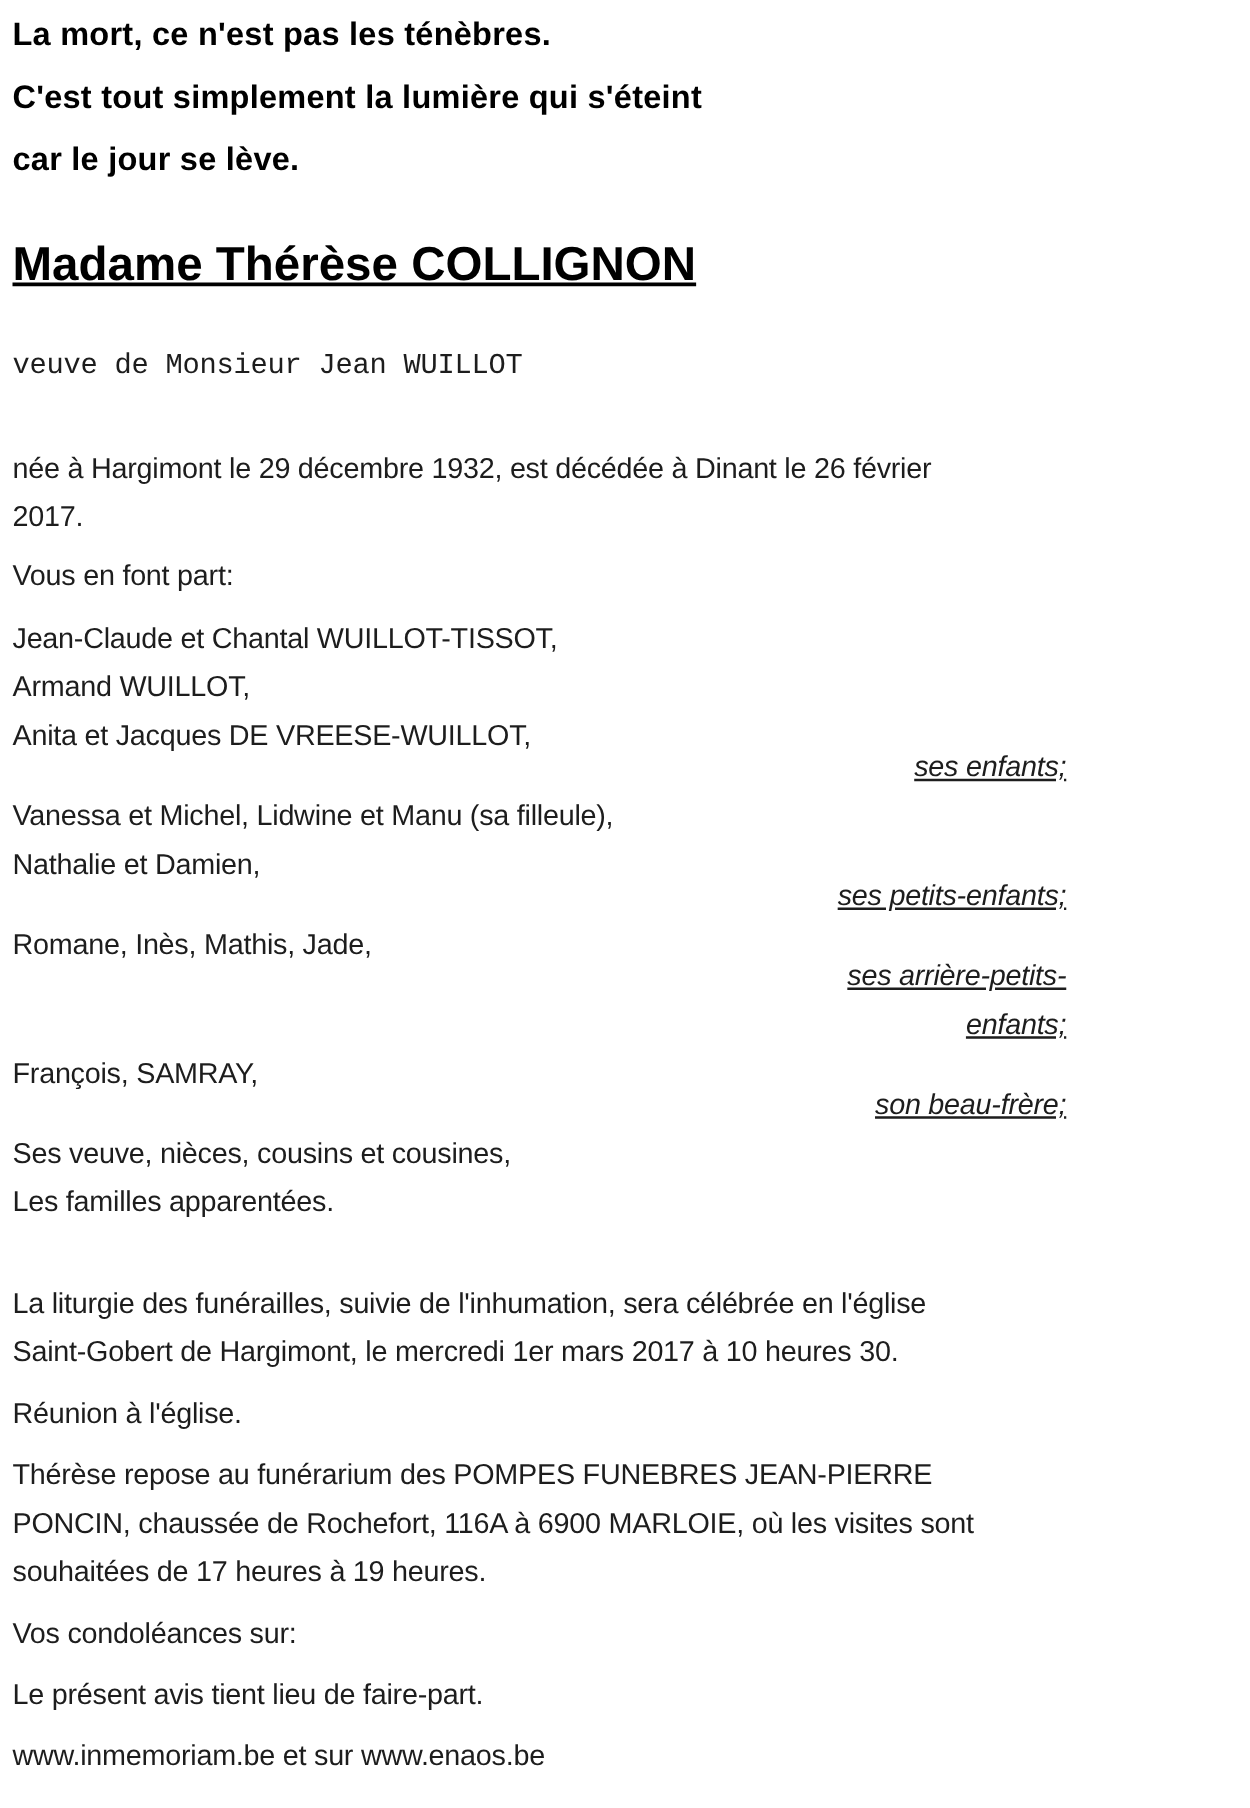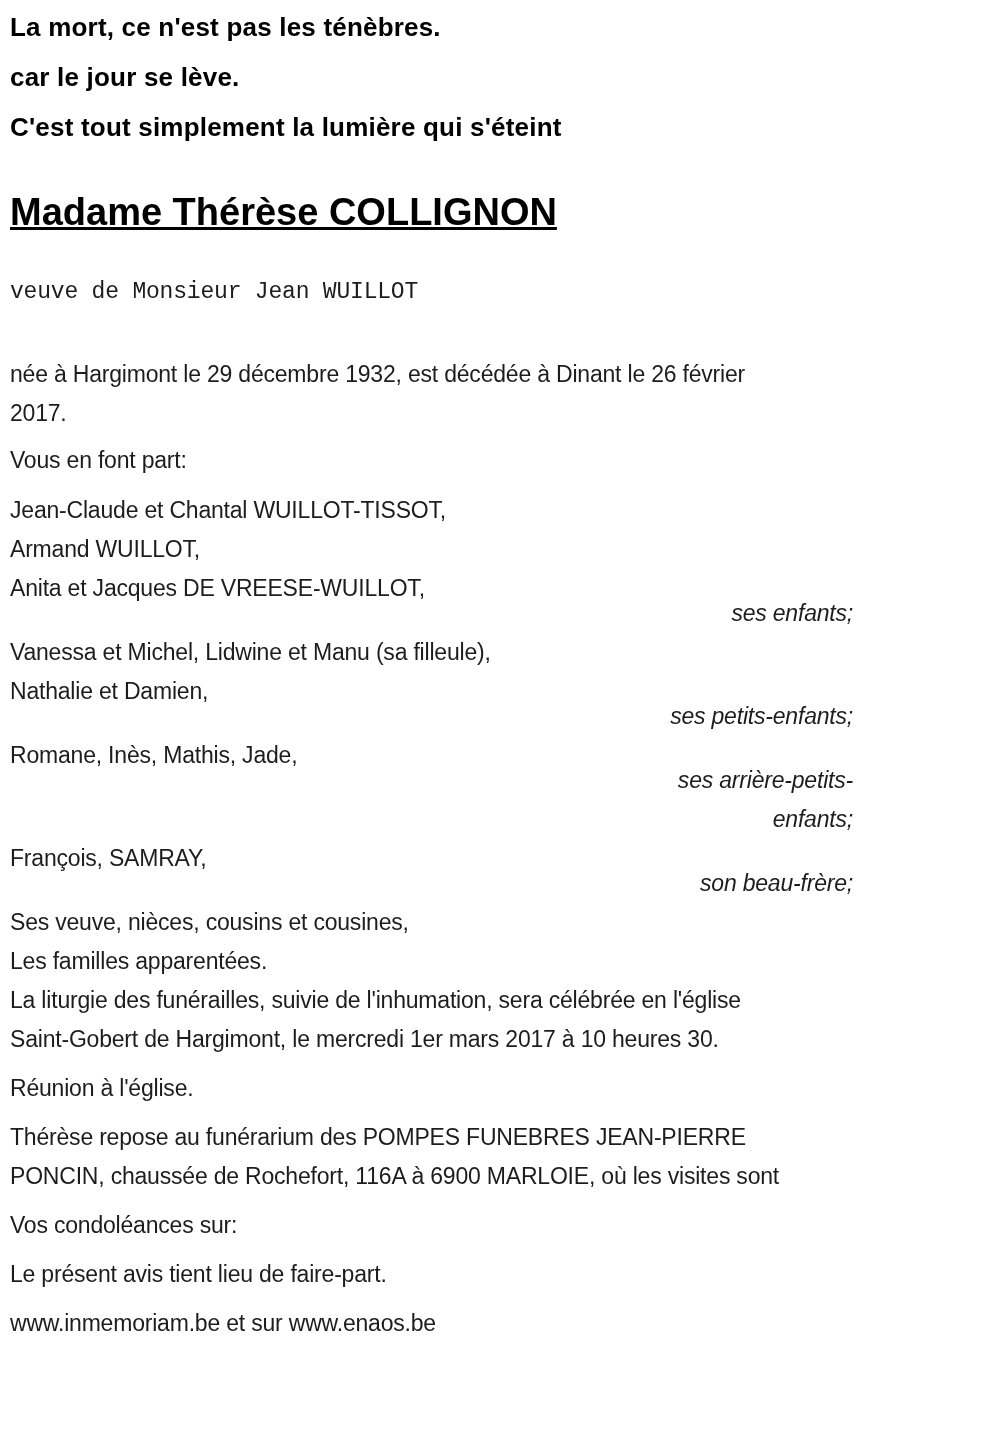--- a/index.html
+++ b/index.html
@@ -48,34 +48,35 @@
   .widow    { margin-top: 38px; font-family: Liberation Mono, monospace; }
   .dates    { margin-top: 43px; }
   .intro    { margin-top: 8px; }
   .groups   { margin-top: 11px; }
 
   .relation {
     font-style: italic;
     text-align: right;
     max-width: 240px;
     margin: -14px 0 0 auto;
+    text-decoration: underline;
   }
 
-  .liturgy        { }
+  .liturgy        { margin-top: 42px; }
   .para-gap       { margin-top: 10px; }
 </style>
 </head>
 <body>
 
 <div class="page">
 
   <div class="epigraph">
     <p>La mort, ce n'est pas les ténèbres.</p>
+    <p>C'est tout simplement la lumière qui s'éteint</p>
     <p>car le jour se lève.</p>
-    <p>C'est tout simplement la lumière qui s'éteint</p>
   </div>
 
   <h1 class="deceased-title">Madame Thérèse COLLIGNON</h1>
 
   <p class="body-text widow">veuve de Monsieur Jean WUILLOT</p>
 
   <div class="body-text dates">
     <p>née à Hargimont le 29 décembre 1932, est décédée à Dinant le 26 février</p>
     <p>2017.</p>
   </div>
@@ -117,20 +118,21 @@
   <div class="body-text liturgy">
     <p>La liturgie des funérailles, suivie de l'inhumation, sera célébrée en l'église</p>
     <p>Saint-Gobert de Hargimont, le mercredi 1er mars 2017 à 10 heures 30.</p>
   </div>
 
   <p class="body-text para-gap">Réunion à l'église.</p>
 
   <div class="body-text para-gap">
     <p>Thérèse repose au funérarium des POMPES FUNEBRES JEAN-PIERRE</p>
     <p>PONCIN, chaussée de Rochefort, 116A à 6900 MARLOIE, où les visites sont</p>
+    <p>souhaitées de 17 heures à 19 heures.</p>
   </div>
 
   <p class="body-text para-gap">Vos condoléances sur:</p>
 
   <p class="body-text para-gap">Le présent avis tient lieu de faire-part.</p>
 
   <p class="body-text para-gap">www.inmemoriam.be et sur www.enaos.be</p>
 
 </div>
 

